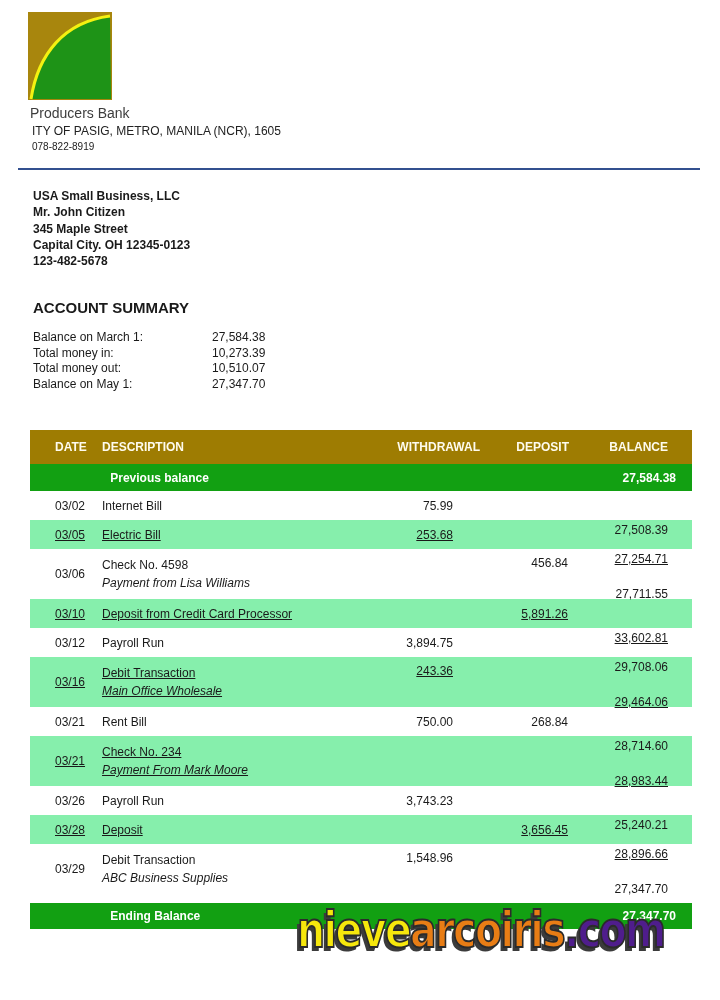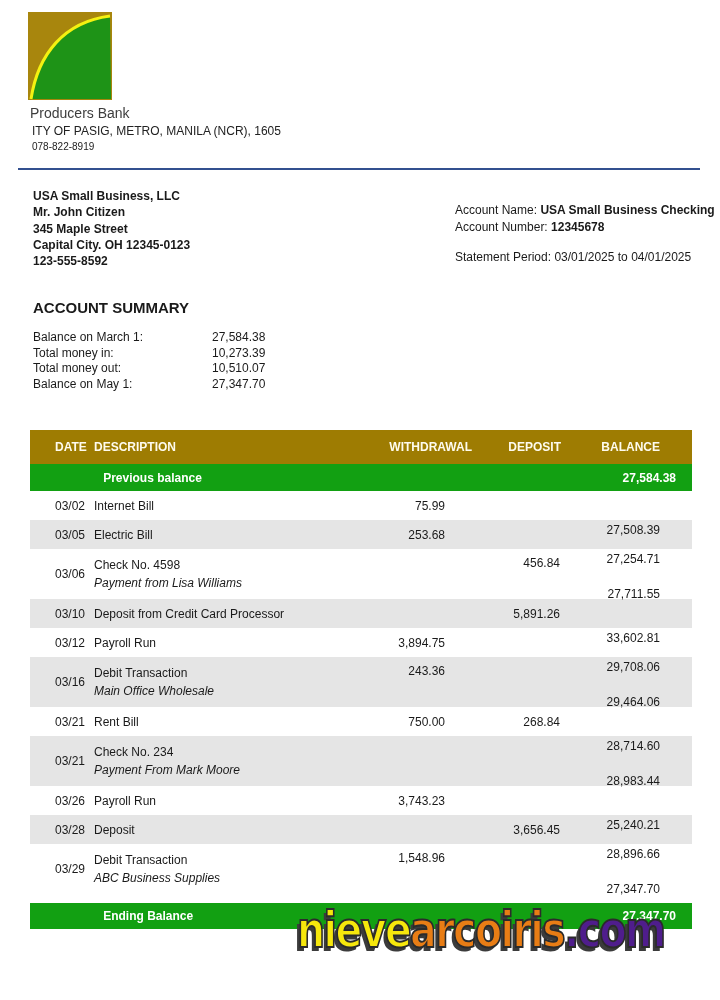--- a/index.html
+++ b/index.html
@@ -27,28 +27,28 @@
   .summary-row { display:flex; }
   .summary-row .lbl { width:179px; }
 
   
   .txn-table { position:absolute; left:30px; top:430px; width:662px; font-size:12px; }
   .trow { display:flex; width:662px; box-sizing:border-box; }
   .thead { background:#9E7C02; color:#FEFBEE; font-weight:bold; height:34px; align-items:center; }
   .green-row { background:#12A012; color:#ffffff; font-weight:bold; height:27px; align-items:center;gap:11px; }
   .end-row { margin-top:9px; height:26px; }
 
-  .c-date { width:64px;  padding-left:25px; box-sizing:border-box; }
+  .c-date { width:72px;  padding-left:25px; box-sizing:border-box; }
   .c-desc { width:290px; box-sizing:border-box; }
   .c-wd   { width:90px;  text-align:right; box-sizing:border-box; padding-right:2px; }
   .c-dep  { width:90px;  text-align:right; box-sizing:border-box; padding-right:3px; }
   .c-bal  { width:112px; text-align:right; box-sizing:border-box; padding-right:16px; }
 
   .row { height:29px; }
-  .row.alt { background:#e5e5e5; }
+  .row.alt { background:#86efac;text-decoration:underline; }
   .row.tall { height:50px; }
   .row .c-date { display:flex; align-items:center; }
   .row .c-desc { display:flex; flex-direction:column; justify-content:center; line-height:18px; }
   .row .c-wd, .row .c-dep { display:flex; flex-direction:column; justify-content:center; padding-right:2px;text-align:right; }
   .row .c-wd { padding-right:29px; }
   .row .c-dep { padding-right:4px; }
   .row.tall .c-wd, .row.tall .c-dep { justify-content:flex-start; padding-top:7px; }
   .row .c-bal { display:flex; flex-direction:column; justify-content:center;margin-top:39px; }
   .note { font-style:italic; }
 
@@ -84,28 +84,23 @@
 
   <div class="customer" id="customer-block">
   <div>USA Small Business, LLC</div>
 
   <div>Mr. John Citizen</div>
 
   <div>345 Maple Street</div>
 
   <div>Capital City. OH 12345-0123</div>
 
-  <div>123-555-8592</div>
+  <div>123-482-5678</div>
 </div>
 
-  <div class="account-info">
-    <div><span>Account Name: </span><b>USA Small Business Checking</b></div>
-    <div><span>Account Number: </span><b>12345678</b></div>
-    <div class="stmt-period"><span>Statement Period: </span><span>03/01/2025 to 04/01/2025</span></div>
-  </div>
 
   <div class="summary-title">ACCOUNT SUMMARY</div>
   <div class="summary-rows" id="summary-rows">
   <div class="summary-row">
     <span class="lbl">Balance on March 1:</span>
     <span class="val">27,584.38</span>
   </div>
 
   <div class="summary-row">
     <span class="lbl">Total money in:</span>

